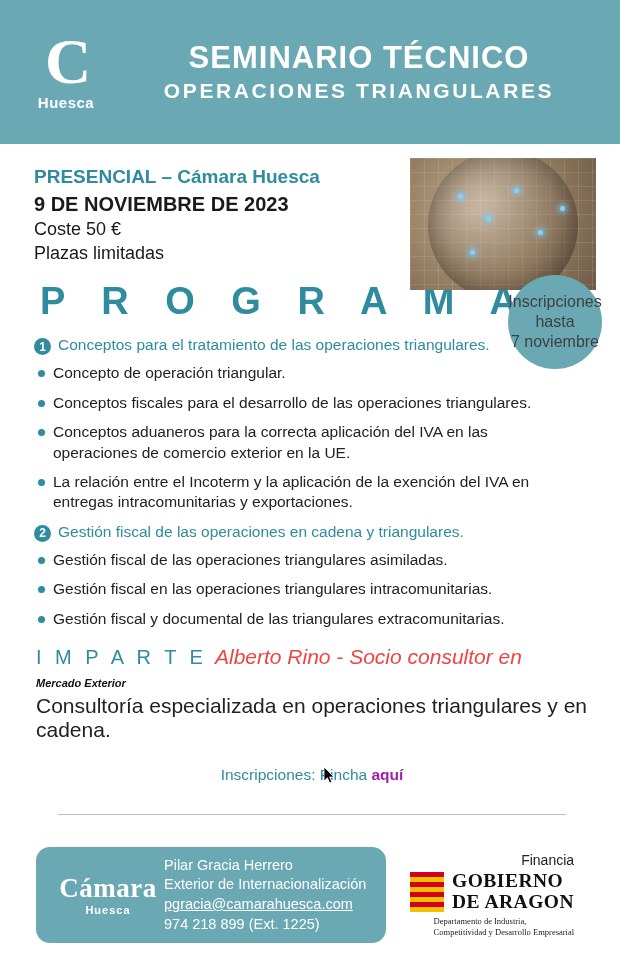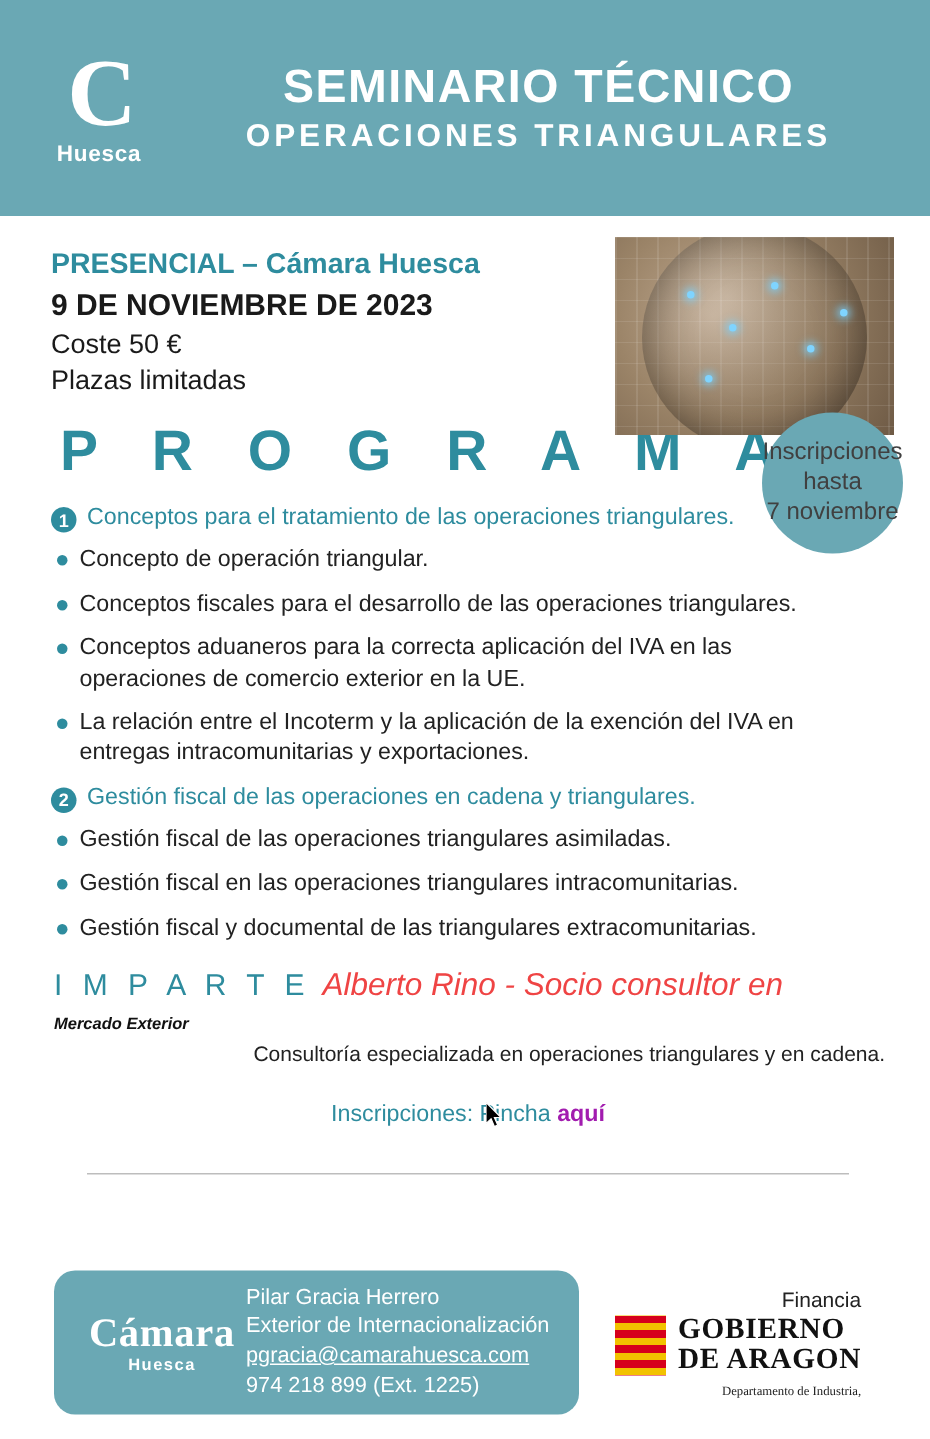--- a/index.html
+++ b/index.html
@@ -231,23 +231,22 @@
     font-style: italic;
   }
   .imparte-strong {
     font-weight: bold;
     font-style: italic;
     color: #111111;
     font-size: 11px;
   }
   .consult {
     color: #222222;
-    font-size: 14px;
+    font-size: 21px;
     margin: 5px 0 0 2px;
-    text-align: right;
   }
 
   .inscrip {
     text-align: center;
     color: #2e8c9e;
     font-size: 15.5px;
     margin: 24px 0 0 0;
     position: relative;
   }
   .inscrip .link {
@@ -477,17 +476,18 @@
       <div class="financia-label">Financia</div>
       <div class="gob-row">
         <div class="flag"></div>
         <div class="gob-text">
           <div>GOBIERNO</div>
           <div>DE ARAGON</div>
         </div>
       </div>
       <div class="gob-dept">
         <div>Departamento de Industria,</div>
+        <div>Competitividad y Desarrollo Empresarial</div>
       </div>
     </div>
   </div>
 
 </div>
 
 </body></html>

